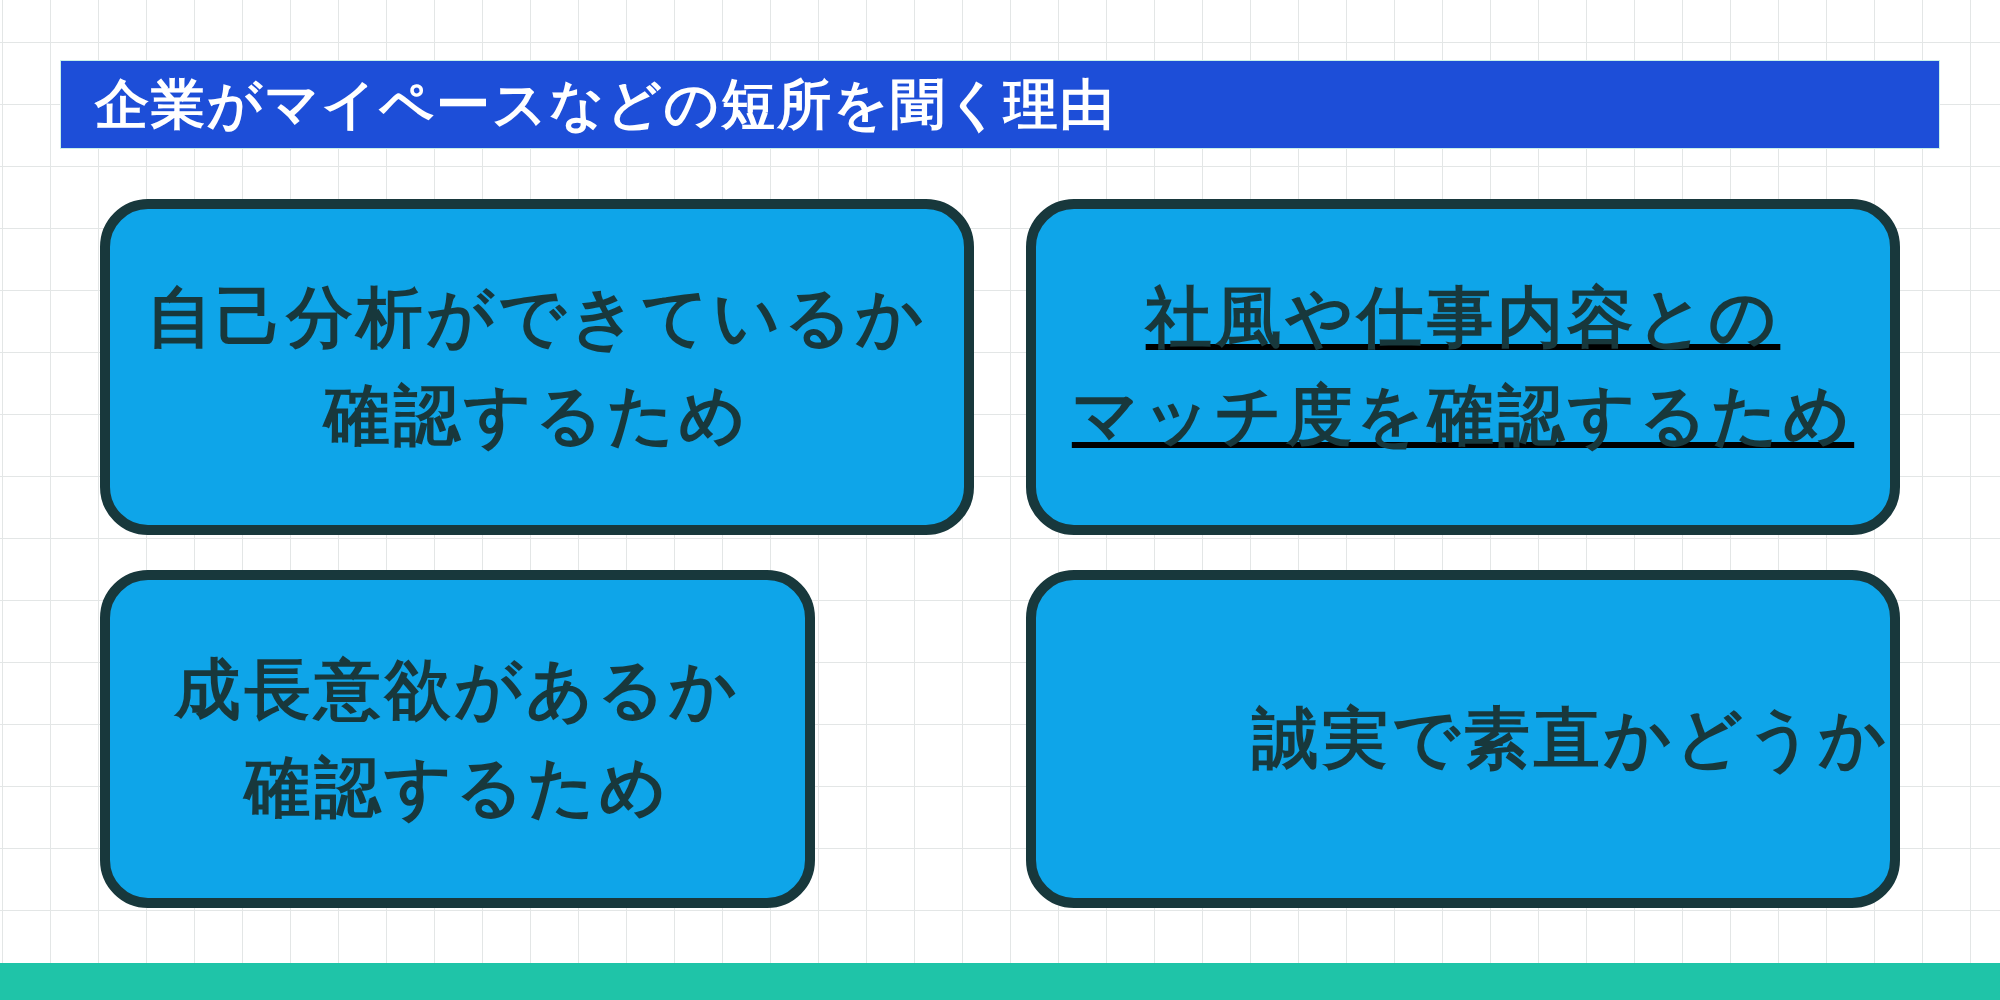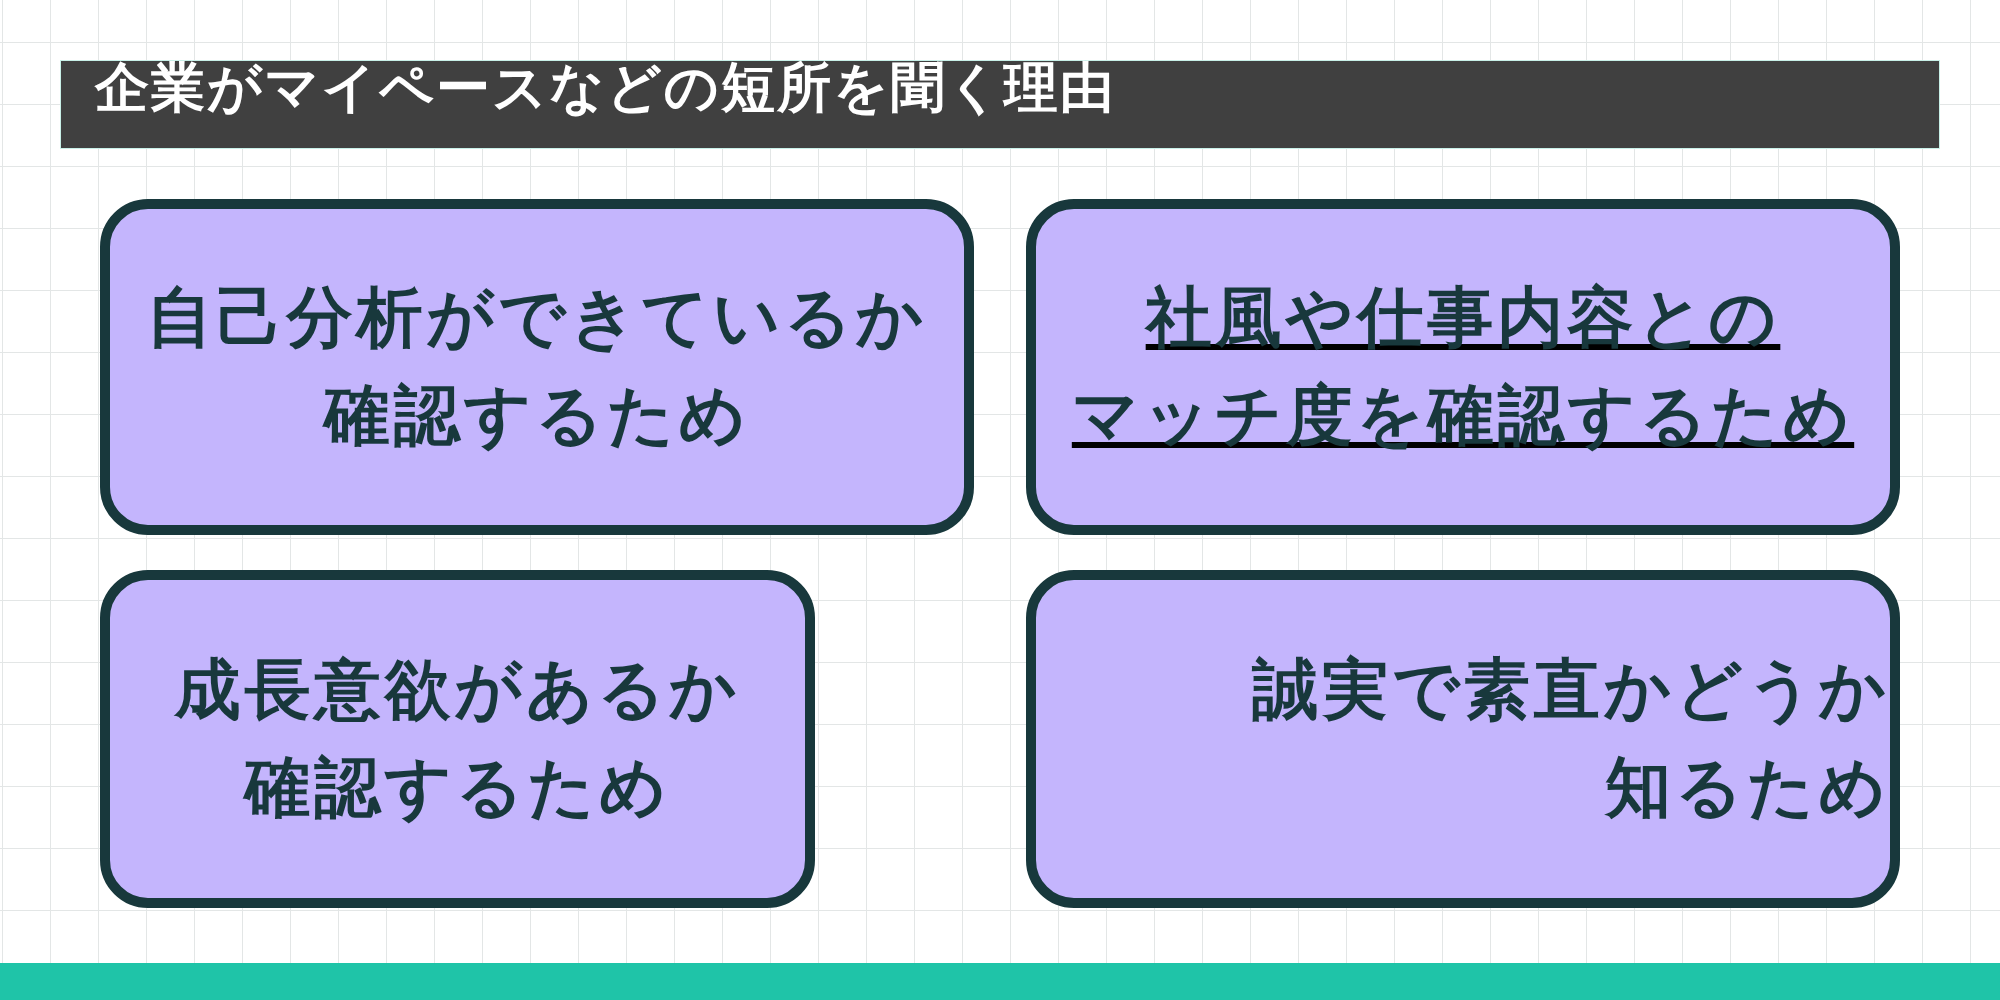--- a/index.html
+++ b/index.html
@@ -18,38 +18,39 @@
       background-size: 48px 62px;
       background-position: 2px 42px;
       font-family: "DejaVu Sans", "Liberation Sans", sans-serif;
     }
     .title-banner {
       position: absolute;
       left: 60px;
       top: 60px;
       width: 1880px;
       height: 89px;
-      background: #404040;
+      background: #1d4ed8;
       box-sizing: border-box;
       border: 1px solid #c8f0e8;
       display: flex;
+      align-items: center;
       padding-left: 34px;
     }
     .title-text {
       color: #ffffff;
       font-weight: bold;
       font-size: 54px;
       letter-spacing: 2px;
       line-height: 1;
       white-space: nowrap;
     }
     .card {
       position: absolute;
       box-sizing: border-box;
-      background: #c4b5fd;
+      background: #0ea5e9;
       border: 10px solid #18383c;
       border-radius: 48px;
       display: flex;
       flex-direction: column;
       align-items: center;
       justify-content: center;
     }
     .card-1 { left: 100px;  top: 199px; width: 874px; height: 336px; }
     .card-2 { left: 1026px; top: 199px; width: 874px; height: 336px; text-decoration: underline; }
     .card-3 { left: 100px;  top: 570px; width: 715px; height: 338px; }
@@ -89,16 +90,15 @@
   <div class="card-line">マッチ度を確認するため</div>
 </div>
 
 <div class="card card-3">
   <div class="card-line">成長意欲があるか</div>
   <div class="card-line">確認するため</div>
 </div>
 
 <div class="card card-4">
   <div class="card-line">誠実で素直かどうか</div>
-  <div class="card-line">知るため</div>
 </div>
 
 <div class="footer-band"></div>
 
 </body></html>

